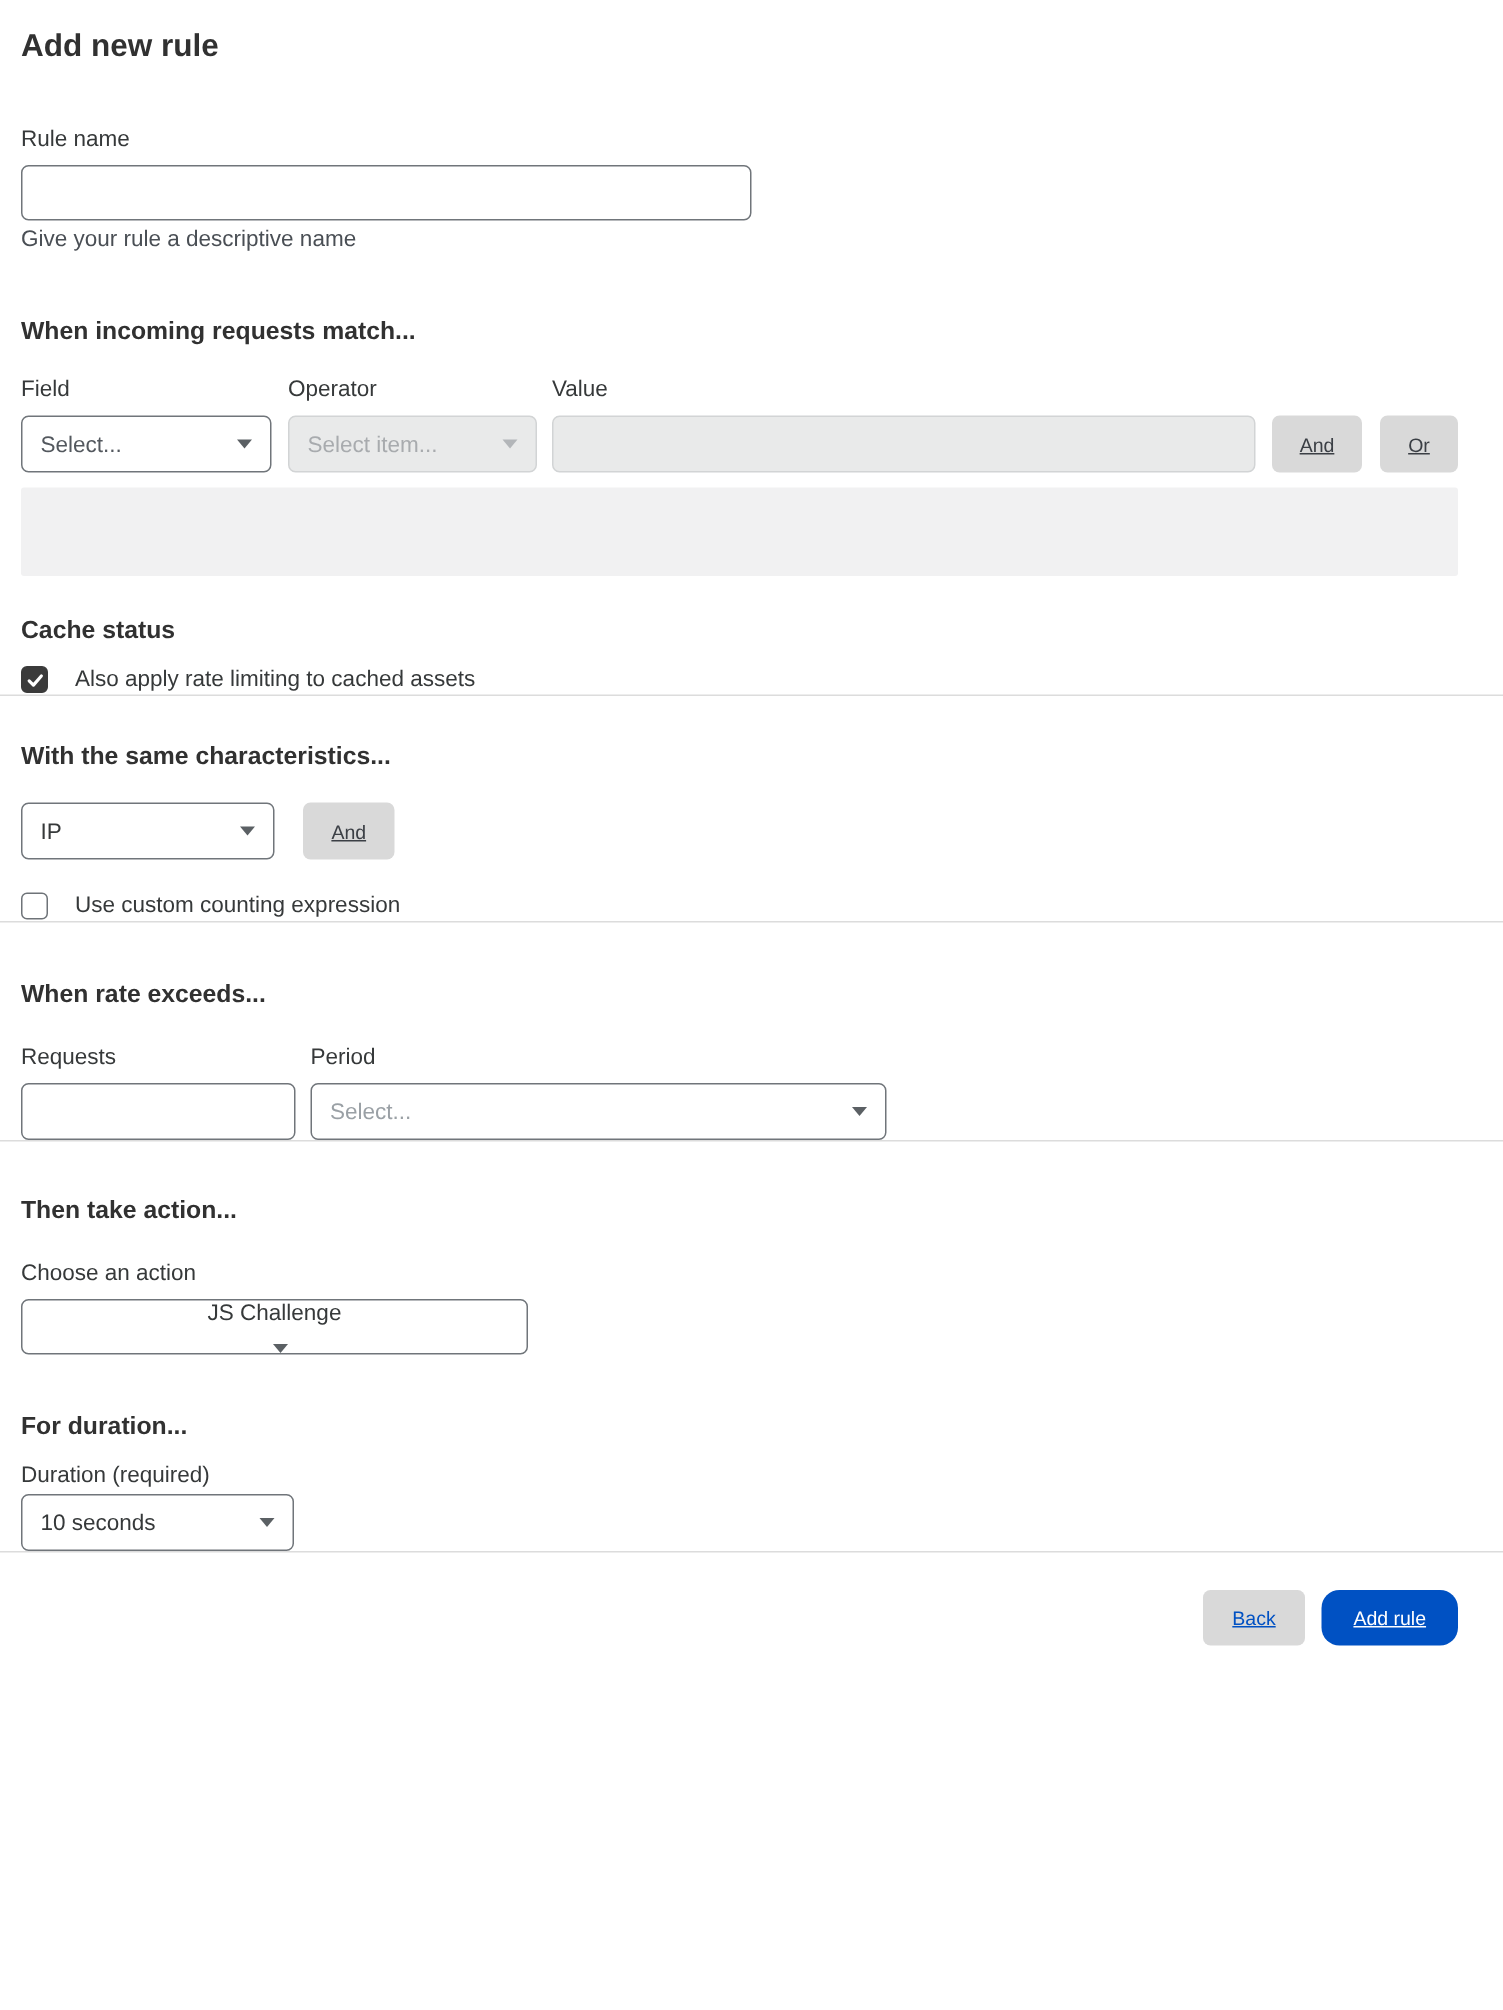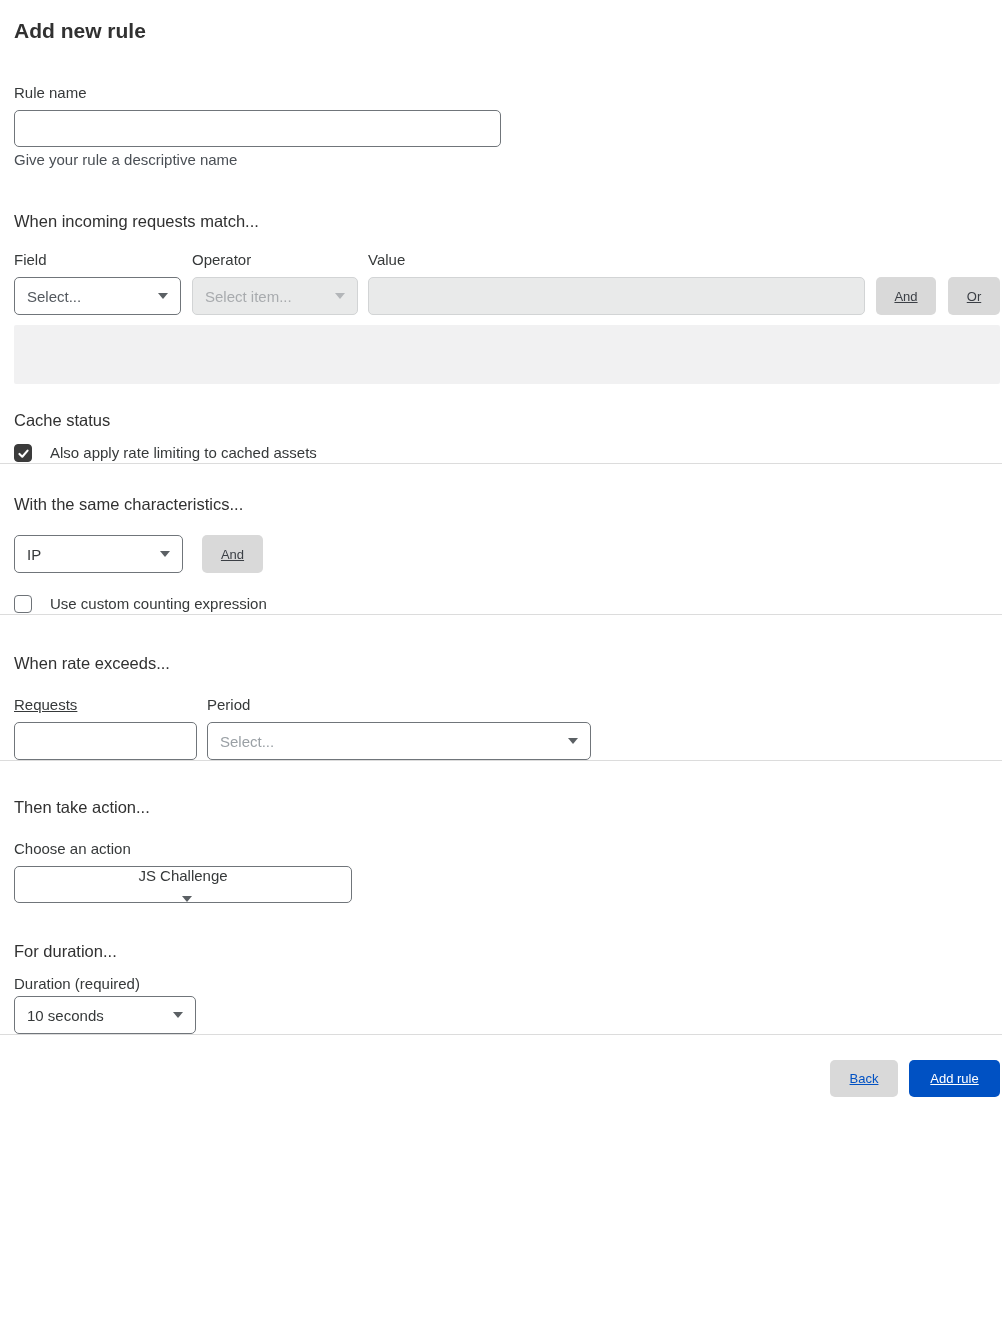--- a/index.html
+++ b/index.html
@@ -2,23 +2,23 @@
 <html><head>
 <meta charset="utf-8">
 <style>
   * { margin:0; padding:0; box-sizing:border-box; }
   html,body { background:#fff; }
   body {
     width:1002px; height:1340px; overflow:hidden;
     font-family:"Liberation Sans","DejaVu Sans",sans-serif;
     color:#36393a;
   }
-  .pad { padding-left:14px; padding-right:2px; }
+  .pad { padding-left:14px; padding-right:30px; }
   h1 { font-size:21px; font-weight:700; color:#313131; padding-top:18px; line-height:26px; }
-  h2 { font-size:16.5px; font-weight:400; color:#313131; line-height:22px; }
+  h2 { font-size:16.5px; font-weight:700; color:#313131; line-height:22px; }
   .label { font-size:15px; color:#36393a; line-height:18px; display:block; }
   .helper { font-size:15px; color:#4a4f55; line-height:18px; margin-top:4px; }
 
   .text-input {
     display:block; height:37px; border:1px solid #70757a; border-radius:5px;
     background:#fff; font-family:inherit; font-size:15px; color:#36393a;
     padding:0 12px; outline:none; width:487px;
   }
   .text-input:disabled, .text-input.disabled {
     background:#e9eaea; border-color:#d2d4d5;
@@ -88,34 +88,34 @@
   .hr4 { margin-top:27px; }
 
   .h2-char { margin-top:29px; }
   .char-row { display:flex; align-items:center; margin-top:20px; }
   .sel-ip { width:169px; }
   .btn-and2 { width:61px; margin-left:19px; }
   .char-check { margin-top:21px; }
 
   .h2-rate { margin-top:37px; }
   .rate-row { display:flex; align-items:flex-end; margin-top:22px; }
-  .g-requests { width:183px;text-decoration:underline; }
+  .g-requests { width:183px; }
   .g-requests .text-input { width:100%; height:38px; }
   .g-period { width:384px; margin-left:10px; }
 
   .h2-action { margin-top:35px; }
   .action-label { margin-top:22px; }
   .sel-action { width:338px; height:37px; margin-top:8px;flex-direction:column; }
 
   .h2-duration { margin-top:37px; }
   .duration-label { margin-top:13px; }
   .sel-duration { width:182px; margin-top:3px; }
 
   .footer-row { display:flex; justify-content:flex-end; align-items:center; margin-top:25px; }
-  .btn-primary { margin-left:11px; }
+  .btn-primary { margin-left:11px;border-radius:12px; }
 </style>
 </head>
 <body>
 
 <div class="pad">
 
   <h1>Add new rule</h1>
 
   <div class="rule-name-block">
     <label class="label">Rule name</label>

